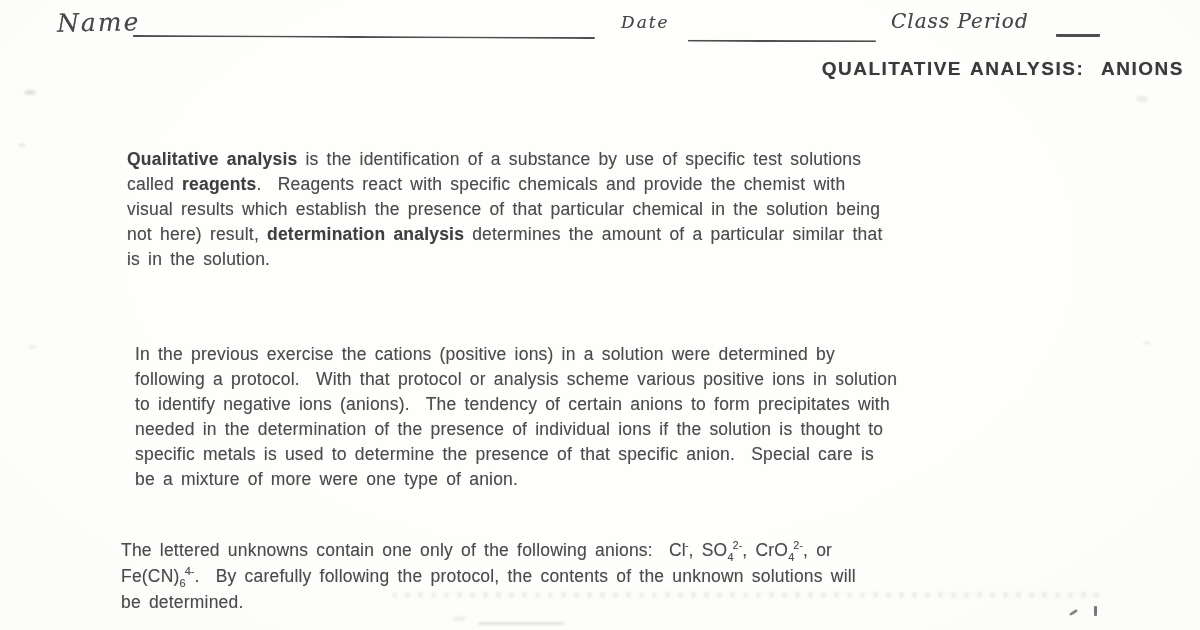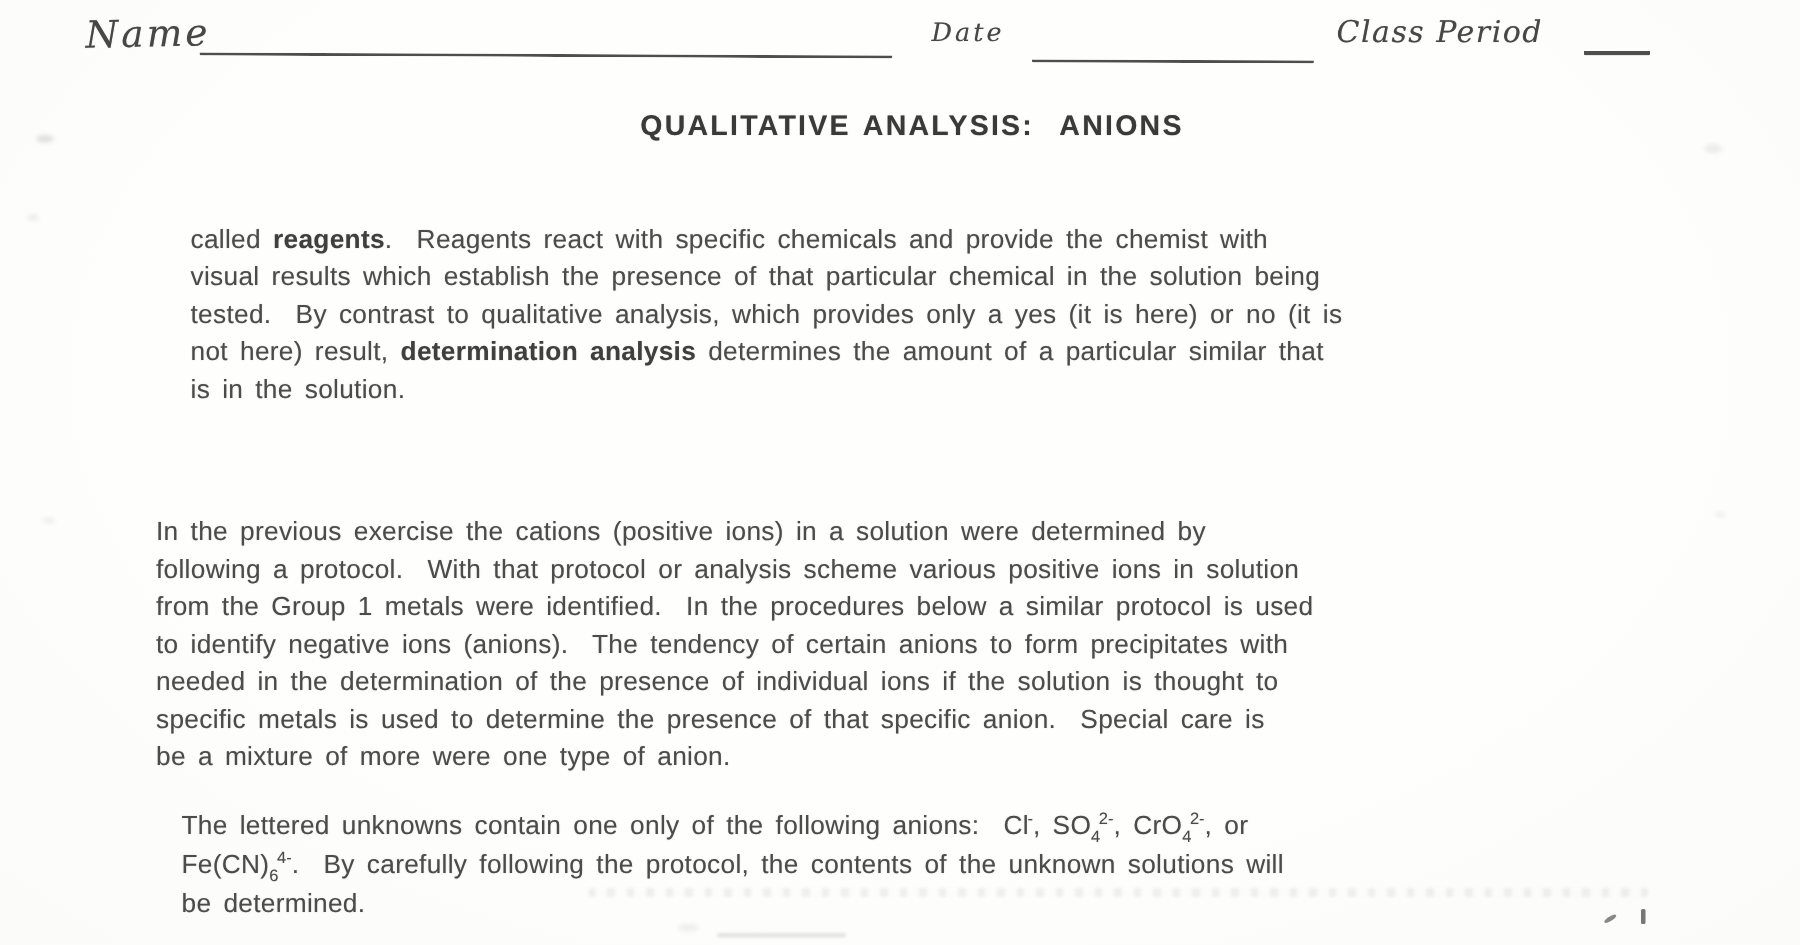--- a/index.html
+++ b/index.html
@@ -34,37 +34,37 @@
     border-bottom:2px solid #4e4e4e;
     border-radius:1px;
   }
   .name-line  { left:133px;  top:10px; width:462px; transform:rotate(0.25deg); }
   .date-line  { left:688px;  top:14px; width:188px; transform:rotate(0.2deg); }
   .class-line { left:1056px; top:8px;  width:44px;  border-bottom-width:3px; }
 
   
   .doc-title {
     position:absolute; left:0; top:58px; width:1184px;
-    margin:16px; text-align:center;
+    margin:0; text-align:right;
     font-size:19px; font-weight:bold;
     letter-spacing:1.5px; word-spacing:2px;
     color:#3a3a3a;
     text-shadow:0 0 0.7px rgba(55,55,55,.5);
   }
 
   
   .para {
     position:absolute;
     font-size:17.5px; line-height:25px;
     letter-spacing:0.2px; word-spacing:3px;
     color:#4b4b4b;
     text-shadow:0 0 0.8px rgba(90,90,90,.38);
   }
   #para-1 { left:127px; top:147px; }
-  #para-2 { left:104px; top:342px; }
+  #para-2 { left:135px; top:342px; }
   #para-3 { left:121px; top:537px; line-height:26px; }
   .line { white-space:nowrap; }
   .line .b { font-weight:bold; color:#3f3f3f; }
   .line sub { font-size:11px; line-height:0; vertical-align:-5px; letter-spacing:0; }
   .line sup { font-size:11px; line-height:0; vertical-align:7px; letter-spacing:0; margin-left:-1px; }
 
   
   .artifact { position:absolute; pointer-events:none; }
   .band-bottom {
     left:392px; top:592px; width:708px; height:6px;
@@ -103,31 +103,30 @@
 
   <span class="hand date-label">Date</span>
   <div class="blank-line date-line"></div>
 
   <span class="hand class-label">Class Period</span>
   <div class="blank-line class-line"></div>
 
   <h1 class="doc-title">QUALITATIVE ANALYSIS:&nbsp; ANIONS</h1>
 
   <div class="para" id="para-1">
+      <div class="line"><span class="b">Qualitative analysis</span><span> is the identification of a substance by use of specific test solutions</span></div>
       <div class="line"><span>called </span><span class="b">reagents</span><span>.&nbsp; Reagents react with specific chemicals and provide the chemist with</span></div>
       <div class="line"><span>visual results which establish the presence of that particular chemical in the solution being</span></div>
-      <div class="line"><span>tested.&nbsp; By contrast to qualitative analysis, which provides only a yes (it is here) or no (it is</span></div>
       <div class="line"><span>not here) result, </span><span class="b">determination analysis</span><span> determines the amount of a particular similar that</span></div>
       <div class="line"><span>is in the solution.</span></div>
     </div>
 
   <div class="para" id="para-2">
       <div class="line"><span>In the previous exercise the cations (positive ions) in a solution were determined by</span></div>
       <div class="line"><span>following a protocol.&nbsp; With that protocol or analysis scheme various positive ions in solution</span></div>
-      <div class="line"><span>from the Group 1 metals were identified.&nbsp; In the procedures below a similar protocol is used</span></div>
       <div class="line"><span>to identify negative ions (anions).&nbsp; The tendency of certain anions to form precipitates with</span></div>
       <div class="line"><span>needed in the determination of the presence of individual ions if the solution is thought to</span></div>
       <div class="line"><span>specific metals is used to determine the presence of that specific anion.&nbsp; Special care is</span></div>
       <div class="line"><span>be a mixture of more were one type of anion.</span></div>
     </div>
 
   <div class="para" id="para-3">
       <div class="line"><span>The lettered unknowns contain one only of the following anions:&nbsp; Cl</span><sup>-</sup><span>, SO</span><sub>4</sub><sup>2-</sup><span>, CrO</span><sub>4</sub><sup>2-</sup><span>, or</span></div>
       <div class="line"><span>Fe(CN)</span><sub>6</sub><sup>4-</sup><span>.&nbsp; By carefully following the protocol, the contents of the unknown solutions will</span></div>
       <div class="line"><span>be determined.</span></div>

